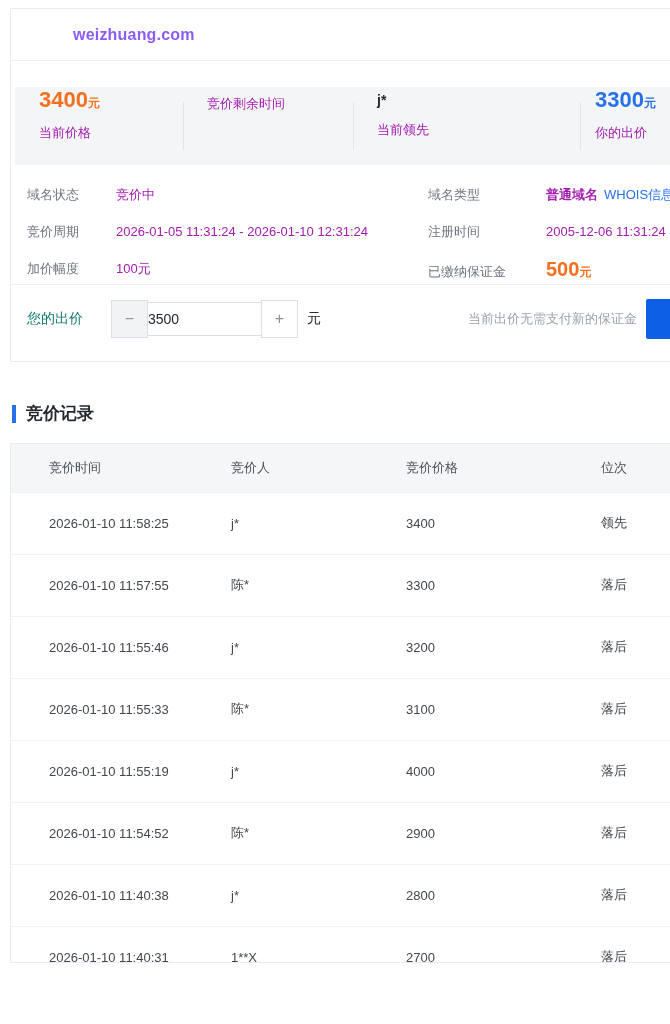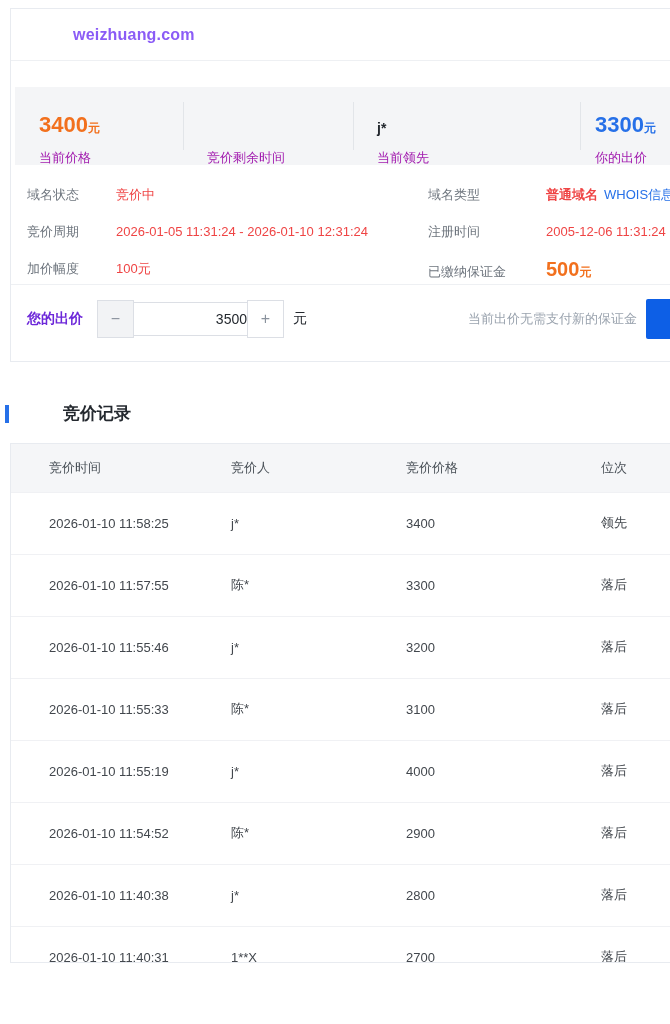--- a/index.html
+++ b/index.html
@@ -9,57 +9,57 @@
     font-family:"Liberation Sans","DejaVu Sans",sans-serif;
     color:#333;
   }
   
   .card { position:absolute; left:10px; width:730px; background:#fff; border:1px solid #e8ebf0; }
   .card-domain { top:8px; height:354px; }
   .card-header { height:52px; border-bottom:1px solid #eef0f3; display:flex; align-items:center; padding-left:16px; }
   .domain-title { font-size:16px; font-weight:bold; color:#8b5cf6; letter-spacing:.2px;margin-left:46px; }
 
   .stat-bar { margin:26px 4px 0; height:78px; background:#f4f5f7; display:flex; }
-  .stat { position:relative; display:flex; flex-direction:column; justify-content:flex-end; padding-left:24px; }
+  .stat { position:relative; display:flex; flex-direction:column; justify-content:flex-start; padding-left:24px; }
   .stat-1 { width:168px; } .stat-2 { width:170px; } .stat-3 { width:227px; } .stat-4 { flex:1; padding-left:15px; }
   .stat + .stat::before { content:""; position:absolute; left:0; top:15px; bottom:15px; width:1px; background:#e2e5e9; }
   .val-line { line-height:26px; white-space:nowrap; }
   .val-big { font-size:22px; font-weight:bold; }
   .val-unit { font-size:12px; font-weight:bold; }
   .orange { color:#f2701d; } .blue { color:#2670e8; }
   .val-mid { font-size:14px; font-weight:bold; color:#24292f; }
   .stat-label { margin-top:9px; font-size:13px; color:#a21caf; line-height:15px; }
 
   .info { padding:20px 16px 0; display:grid; grid-template-columns:389px 1fr; height:119px; }
   .info-row { display:flex; margin-bottom:17px; font-size:13px; line-height:20px;align-items:flex-end; }
   .info-label { color:#6e757e; flex:0 0 auto; }
   .info-col-left .info-label { width:89px; }
   .info-col-right .info-label { width:118px;margin-left:12px; }
-  .info-value { color:#ef4444; white-space:nowrap; }
+  .info-value { color:#a21caf; white-space:nowrap; }
   .whois-link { color:#2670e8; margin-left:6px; text-decoration:none; cursor:pointer; }
   .deposit-num { font-size:20px; font-weight:bold; color:#f2701d; line-height:20px; }
   .deposit-unit { font-size:12px; font-weight:bold; color:#f2701d; }
 
   .bid-row { position:relative; border-top:1px solid #eef0f3; height:68px; display:flex; align-items:center; padding-left:16px; }
-  .bid-label { font-size:14px; color:#6d28d9; margin-right:14px;font-weight:bold; }
+  .bid-label { font-size:14px; color:#0f766e; margin-right:28px; }
   .stepper { display:flex; align-items:center; }
   .step-btn { width:37px; height:38px; display:flex; align-items:center; justify-content:center;
               font-size:16px; color:#8a929d; border:1px solid #dcdfe5; cursor:pointer; user-select:none; background:#fff; }
   .step-minus { background:#f2f3f5; }
   .step-plus { margin-left:-1px; }
   .bid-input { width:115px; height:34px; border:1px solid #dcdfe5; margin-left:-1px;
-               text-align:right; font-size:14px; color:#24292f; outline:none;
+               text-align:left; font-size:14px; color:#24292f; outline:none;
                font-family:"Liberation Sans","DejaVu Sans",sans-serif; }
   .bid-unit { margin-left:9px; font-size:14px; color:#24292f; }
   .bid-note { position:absolute; right:102px; font-size:13px; color:#9aa3ae; }
   .bid-submit { position:absolute; left:635px; top:50%; transform:translateY(-50%);
                 width:110px; height:40px; background:#0d5fe6; border:none; border-radius:2px; cursor:pointer; }
 
   
-  .section-title { position:absolute; left:5px; top:402px; display:flex; align-items:center;gap:44px; }
+  .section-title { position:absolute; left:12px; top:402px; display:flex; align-items:center; }
   .title-bar { width:4px; height:18px; background:#2670e8; margin-right:10px; }
   .title-text { font-size:17px; font-weight:bold; color:#24292f; }
 
   .card-records { top:443px; height:520px; overflow:hidden; }
   table { width:100%; border-collapse:collapse; table-layout:fixed; font-size:13px; }
   col.c1 { width:195px; } col.c2 { width:175px; } col.c3 { width:195px; }
   thead tr { height:48px; background:#f5f6f8; }
   th { text-align:left; font-weight:normal; color:#495057; }
   th:first-child, td:first-child { padding-left:38px; }
   th:not(:first-child), td:not(:first-child) { padding-left:25px; }

